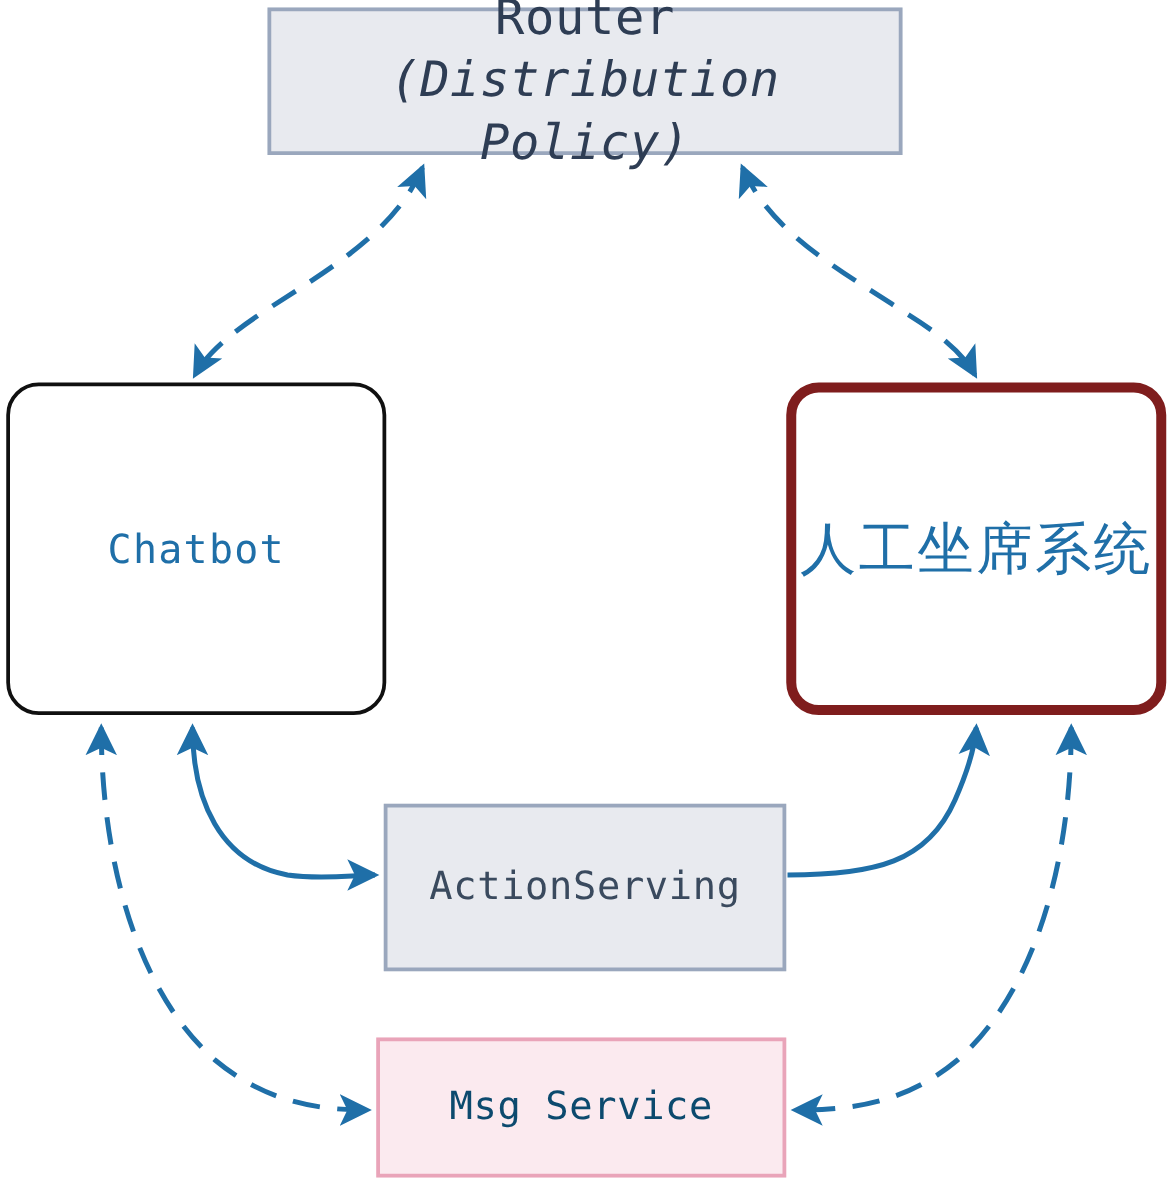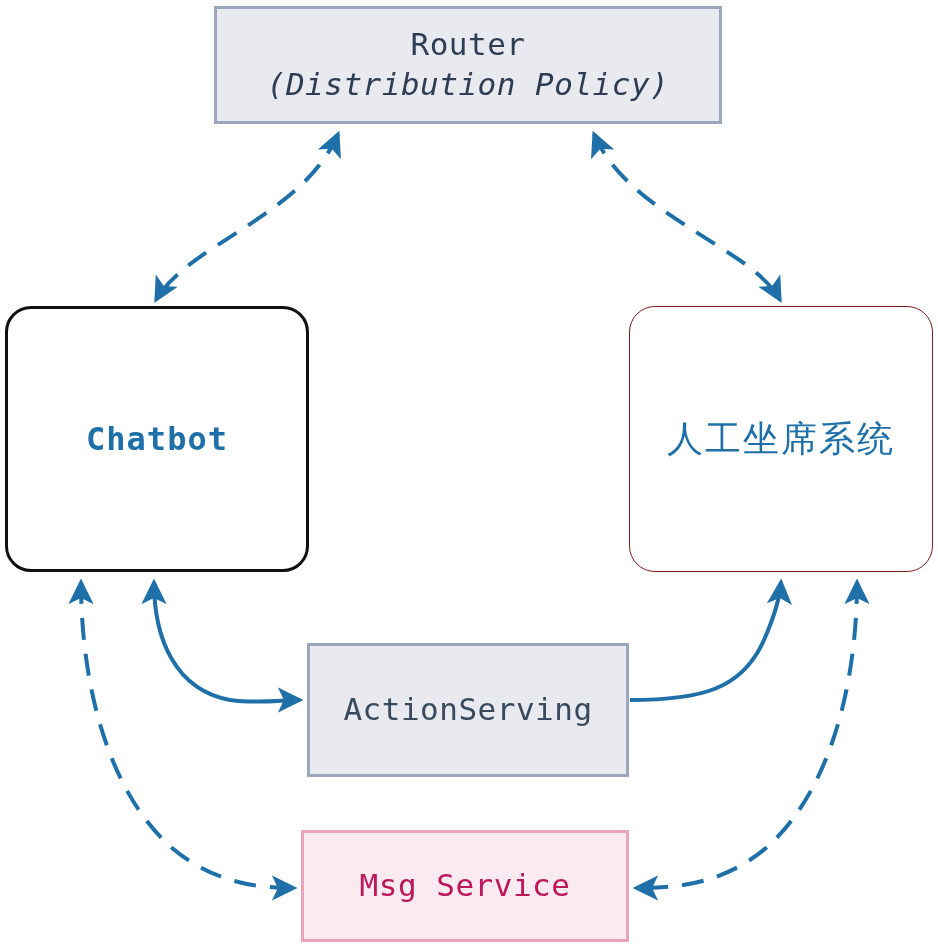--- a/index.html
+++ b/index.html
@@ -34,49 +34,48 @@
   }
   
   #node-router {
     left: 214px;
     top: 6px;
     width: 508px;
     height: 118px;
     background: #e8eaef;
     border: 3px solid #9aa7bd;
     color: #2e3d54;
-    font-size: 31px;
+    font-size: 39px;
     letter-spacing: 0.5px;
   }
   #node-router .lbl-line2 { display: block; font-style: italic; }
   
   #node-chatbot {
     left: 5px;
     top: 306px;
     width: 304px;
     height: 266px;
     background: #ffffff;
     border: 3px solid #101010;
     border-radius: 26px;
     color: #1f6fa8;
     font-size: 32px;
     letter-spacing: 1px;
-    font-weight: bold;
   }
   
   #node-agent {
     left: 629px;
     top: 306px;
     width: 304px;
     height: 266px;
     background: #ffffff;
-    border: 1px solid #7f1d1d;
+    border: 8px solid #7f1d1d;
     border-radius: 26px;
     color: #1f6fa8;
-    font-size: 36px;
+    font-size: 45px;
     letter-spacing: 2px;
     font-family: "DejaVu Sans", "Liberation Sans", sans-serif;
   }
   
   #node-actionserving {
     left: 307px;
     top: 643px;
     width: 322px;
     height: 134px;
     background: #e8eaef;
@@ -86,21 +85,21 @@
     letter-spacing: 0.5px;
   }
   
   #node-msgservice {
     left: 301px;
     top: 830px;
     width: 328px;
     height: 112px;
     background: #fbeaef;
     border: 3px solid #e9a4b9;
-    color: #be185d;
+    color: #0c4a6e;
     font-size: 31px;
     letter-spacing: 0.5px;
   }
 </style>
 </head>
 <body>
 
 <div id="diagram-root">
 
   <svg class="edges" viewBox="0 0 938 952" xmlns="http://www.w3.org/2000/svg">

